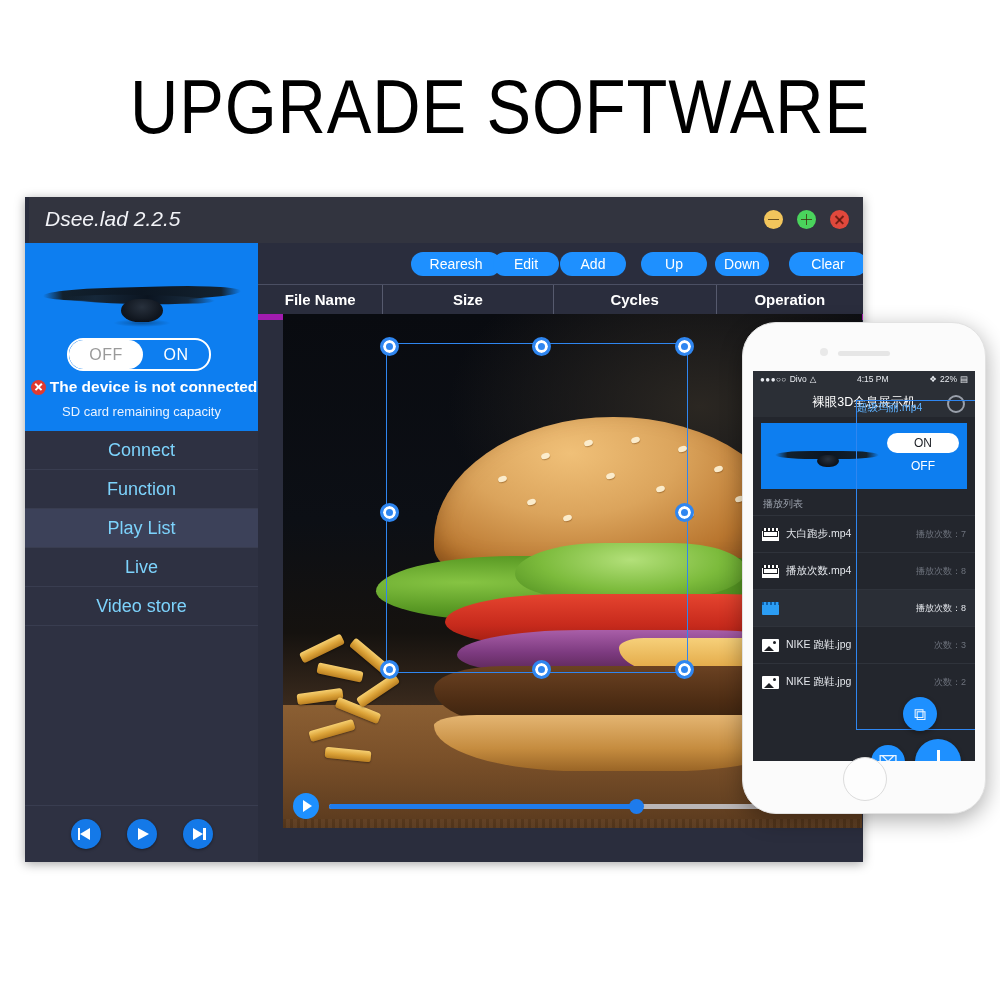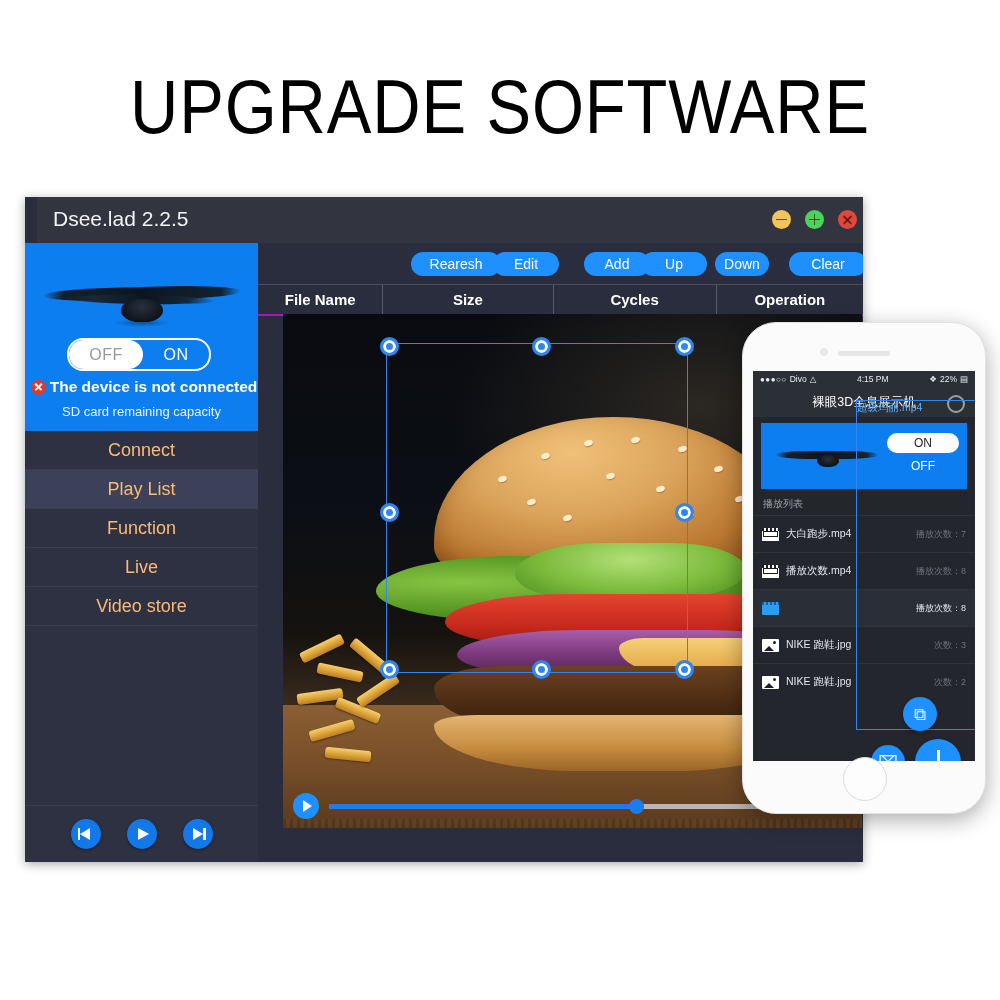--- a/index.html
+++ b/index.html
@@ -29,22 +29,23 @@
   
   .app-window {
     position: absolute;
     left: 25px; top: 197px;
     width: 838px; height: 665px;
     background: #2a2d3d;
     box-shadow: 0 2px 10px rgba(0,0,0,.35);
     overflow: hidden;
   }
   .titlebar {
-    position: absolute; left:12px; top:0; width: 838px; height: 46px;
+    position: absolute; left:4px; top:0; width: 838px; height: 46px;
     background: #32343f;
+    font-style: italic;
   }
   .title-text {
     position: absolute; left: 16px; top: 10px;
     font-size: 21px; color: #f2f3f7; font-weight: 400;
   }
   .win-btns { position: absolute; right: 18px; top: 13px; display:flex; gap: 14px; }
   .win-btn { width: 19px; height: 19px; border-radius: 50%; position: relative; }
   .win-btn.min { background:#f2c55c; }
   .win-btn.max { background:#4ad45c; }
   .win-btn.close { background:#e0483c; }
@@ -125,21 +126,21 @@
   .err-dot::after{ transform: rotate(-45deg); }
   .status-text { font-size: 15.5px; color:#ffffff; font-weight:700; white-space:nowrap; }
   .capacity-text {
     position:absolute; left:0; top:161px; width:233px; text-align:center;
     font-size: 13px; color:#eaf3ff;
   }
 
   .nav { position:absolute; left:0; top:186px; width:233px; }
   .nav-item {
     height: 38px; line-height: 38px; text-align:center;
-    font-size: 18px; color:#fdba74;
+    font-size: 18px; color:#7dd3fc;
     border-bottom: 1px solid #393d50;
     background: #2e3142;
   }
   .nav-item.active { background: #3c4159; }
   .nav-item:first-child { border-top: 2px solid #0d7ef0; }
 
   .transport {
     position:absolute; left:0; bottom:0; width:233px; height: 56px;
     border-top: 1px solid #393d50;
     display:flex; align-items:center; justify-content:center; gap: 26px;
@@ -171,21 +172,21 @@
   .tb-btn {
     position:absolute; top:9px; height:24px; line-height:24px;
     border-radius: 13px; background:#1e90ff; color:#fff;
     font-size: 14px; text-align:center;
   }
   .tb-sep { position:absolute; left:0; top:41px; width:605px; height:1px; background:#4b4f63; }
 
   .thead {
     position:absolute; left:0; top:42px; width:605px; height:29px;
     display:flex; align-items:center;
-    border-bottom: 2px solid #a21caf;
+    border-bottom: 6px solid #a21caf;
   }
   .th {
     text-align:center; font-size: 15px; color:#ffffff; font-weight:700;
     border-right: 1px solid #565a6e; height: 29px; line-height:29px;
   }
   .th:last-child { border-right: none; }
 
   .viewer {
     position:absolute; left: 25px; top: 71px;
     width: 579px; height: 514px;
@@ -457,22 +458,22 @@
         <div class="status-row">
           <div class="err-dot"></div>
           <div class="status-text">The device is not connected</div>
         </div>
 
         <div class="capacity-text">SD card remaining capacity</div>
       </div>
 
       <div class="nav">
         <div class="nav-item">Connect</div>
+        <div class="nav-item">Function</div>
         <div class="nav-item active">Play List</div>
-        <div class="nav-item">Function</div>
         <div class="nav-item">Live</div>
         <div class="nav-item">Video store</div>
       </div>
 
       <div class="transport">
         <div class="tbtn prev">
           <span class="bar"></span>
             <span class="tri"></span>
         </div>
         <div class="tbtn play">
@@ -483,21 +484,21 @@
             <span class="bar"></span>
         </div>
       </div>
     </div>
 
     <div class="main">
 
       <div class="toolbar">
         <div class="tb-btn" style="left:153px;width:90px">Rearesh</div>
         <div class="tb-btn" style="left:235px;width:66px">Edit</div>
-        <div class="tb-btn" style="left:326px;width:66px">Add</div>
+        <div class="tb-btn" style="left:302px;width:66px">Add</div>
         <div class="tb-btn" style="left:383px;width:66px">Up</div>
         <div class="tb-btn" style="left:457px;width:54px">Down</div>
         <div class="tb-btn" style="left:531px;width:78px">Clear</div>
         <div class="tb-sep"></div>
       </div>
 
       <div class="thead">
         <div class="th" style="width:125px">File Name</div>
         <div class="th" style="width:170px">Size</div>
         <div class="th" style="width:163px">Cycles</div>

